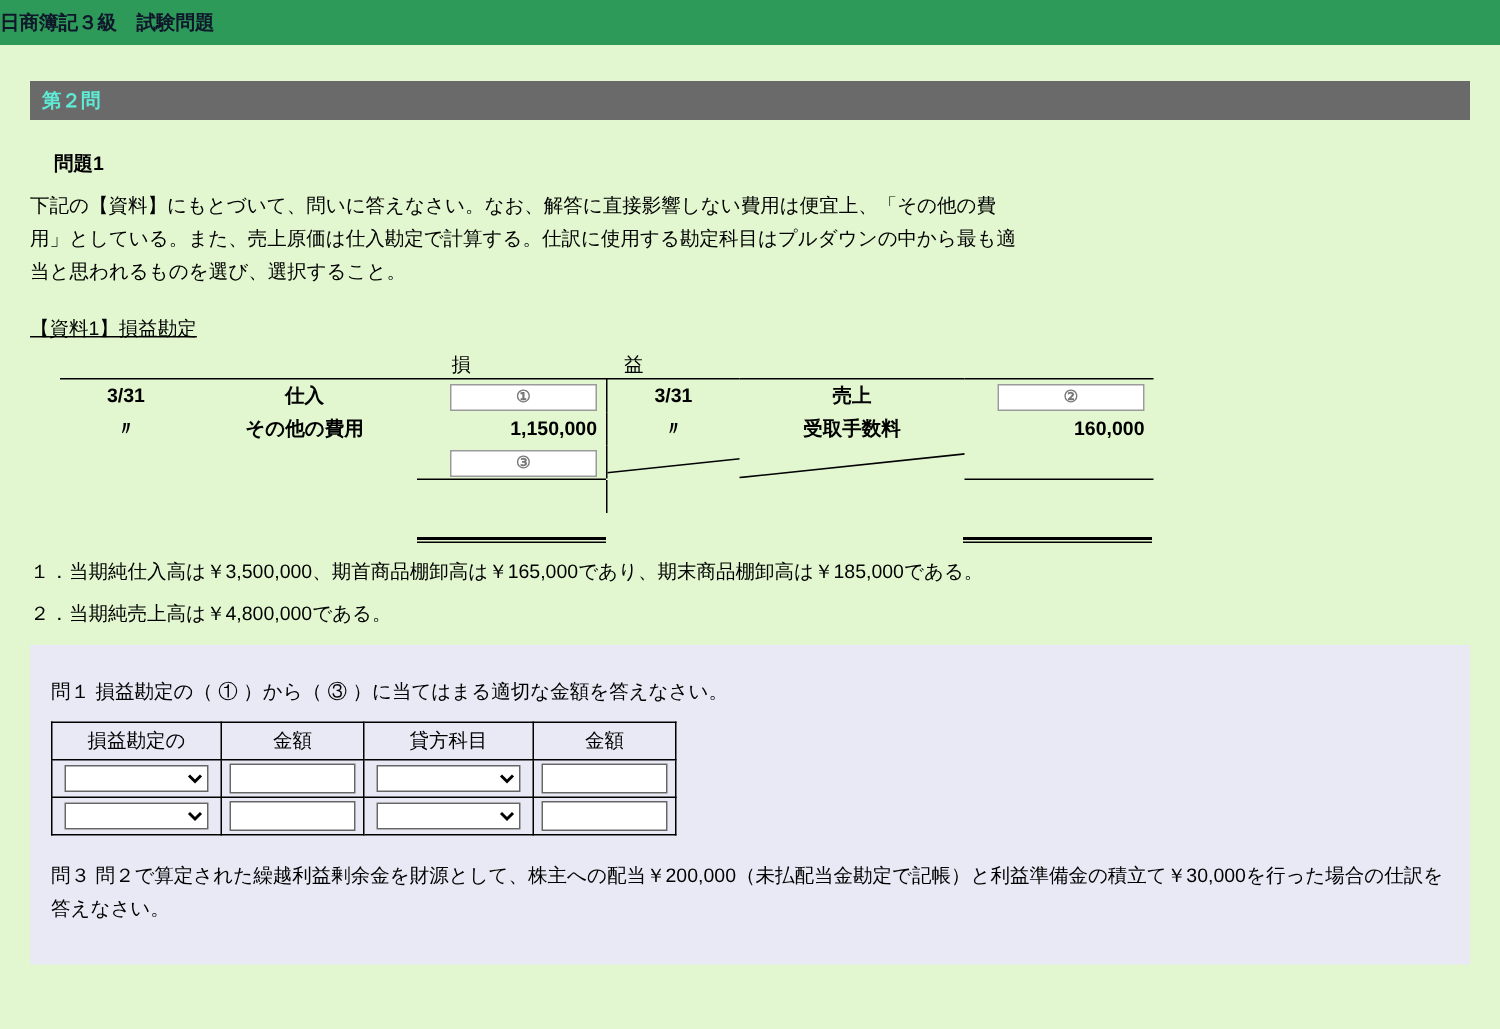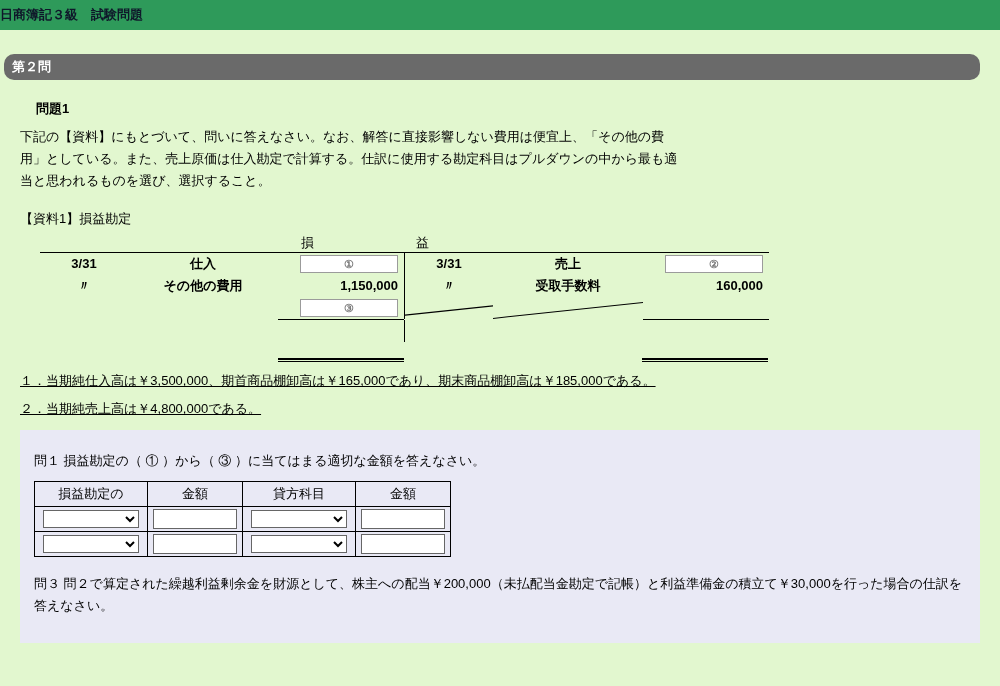--- a/index.html
+++ b/index.html
@@ -17,39 +17,39 @@
   }
   .header-bar {
     background: #2e9a5a;
     color: #0f172a;
     text-align: left;
     font-weight: bold;
     padding: 6px 0;
   }
   .section-bar {
     background: #6a6a6a;
-    color: #ffffff;
+    color: #5eead4;
     font-weight: bold;
     padding: 4px 8px;
-    margin: 24px 20px 10px 4px;
-    border-radius: 10px;
+    margin: 24px 20px 10px 20px;
   }
   .body {
     margin: 0 20px;
   }
   .q-title {
     font-weight: bold;
     margin: 20px 0 8px 16px;
   }
   .paragraph {
     line-height: 1.7;
     max-width: 660px;
   }
   .sub-title {
     margin: 18px 0 6px 0;
+    text-decoration: underline;
   }
 
   
   .t-account {
     margin-top: 4px;
     margin-bottom: 6px;
   }
   .t-header {
     display: flex;
     width: 440px;
@@ -108,21 +108,20 @@
     height: 16px;
     line-height: 16px;
     text-align: center;
     font-size: 11px;
     color: #777;
   }
 
   .data-list {
     margin: 6px 0 0 0;
     line-height: 1.7;
-    text-decoration: underline;
   }
 
   .answer-area {
     background: #e9e9f5;
     padding: 14px 14px 18px 14px;
     margin-top: 10px;
   }
   .ans-q {
     margin: 6px 0 8px 0;
     line-height: 1.7;

